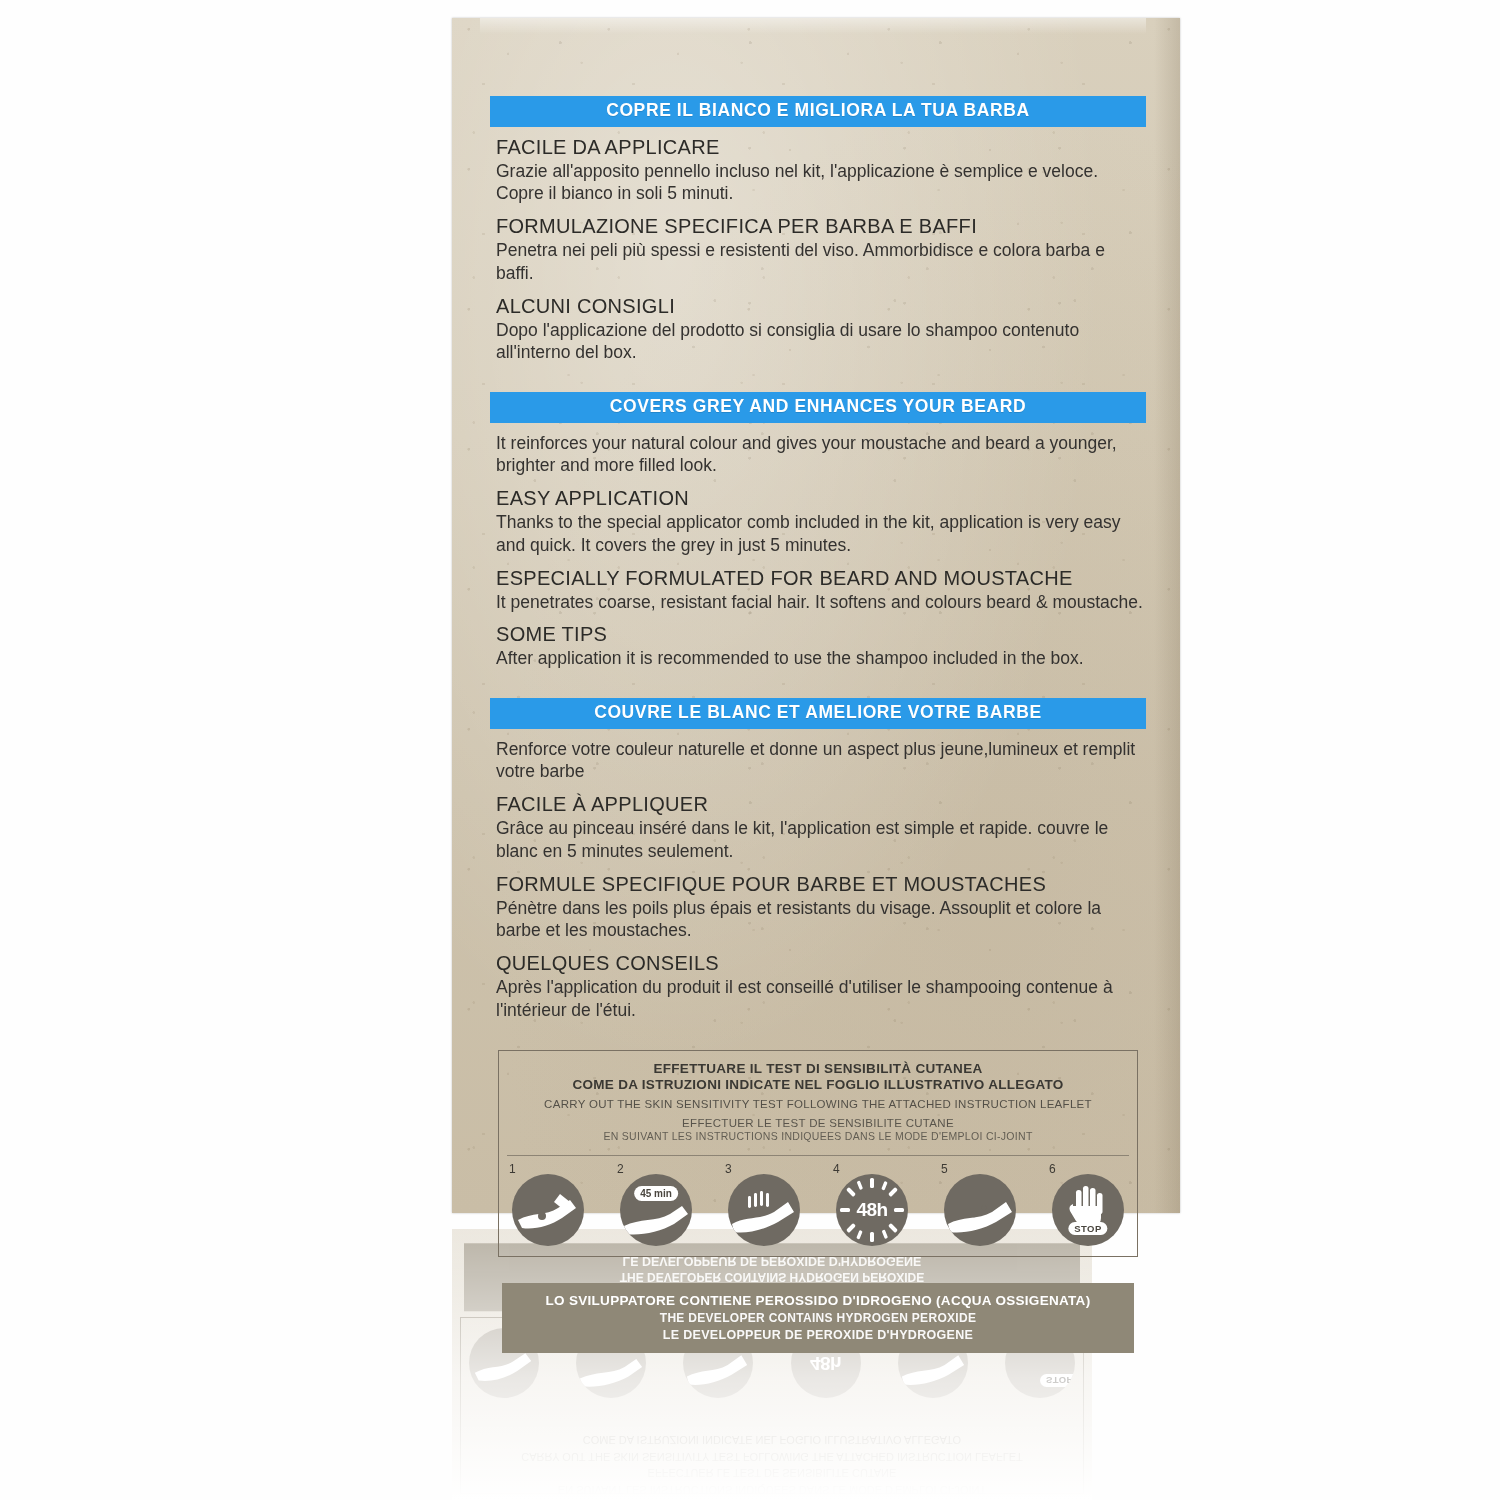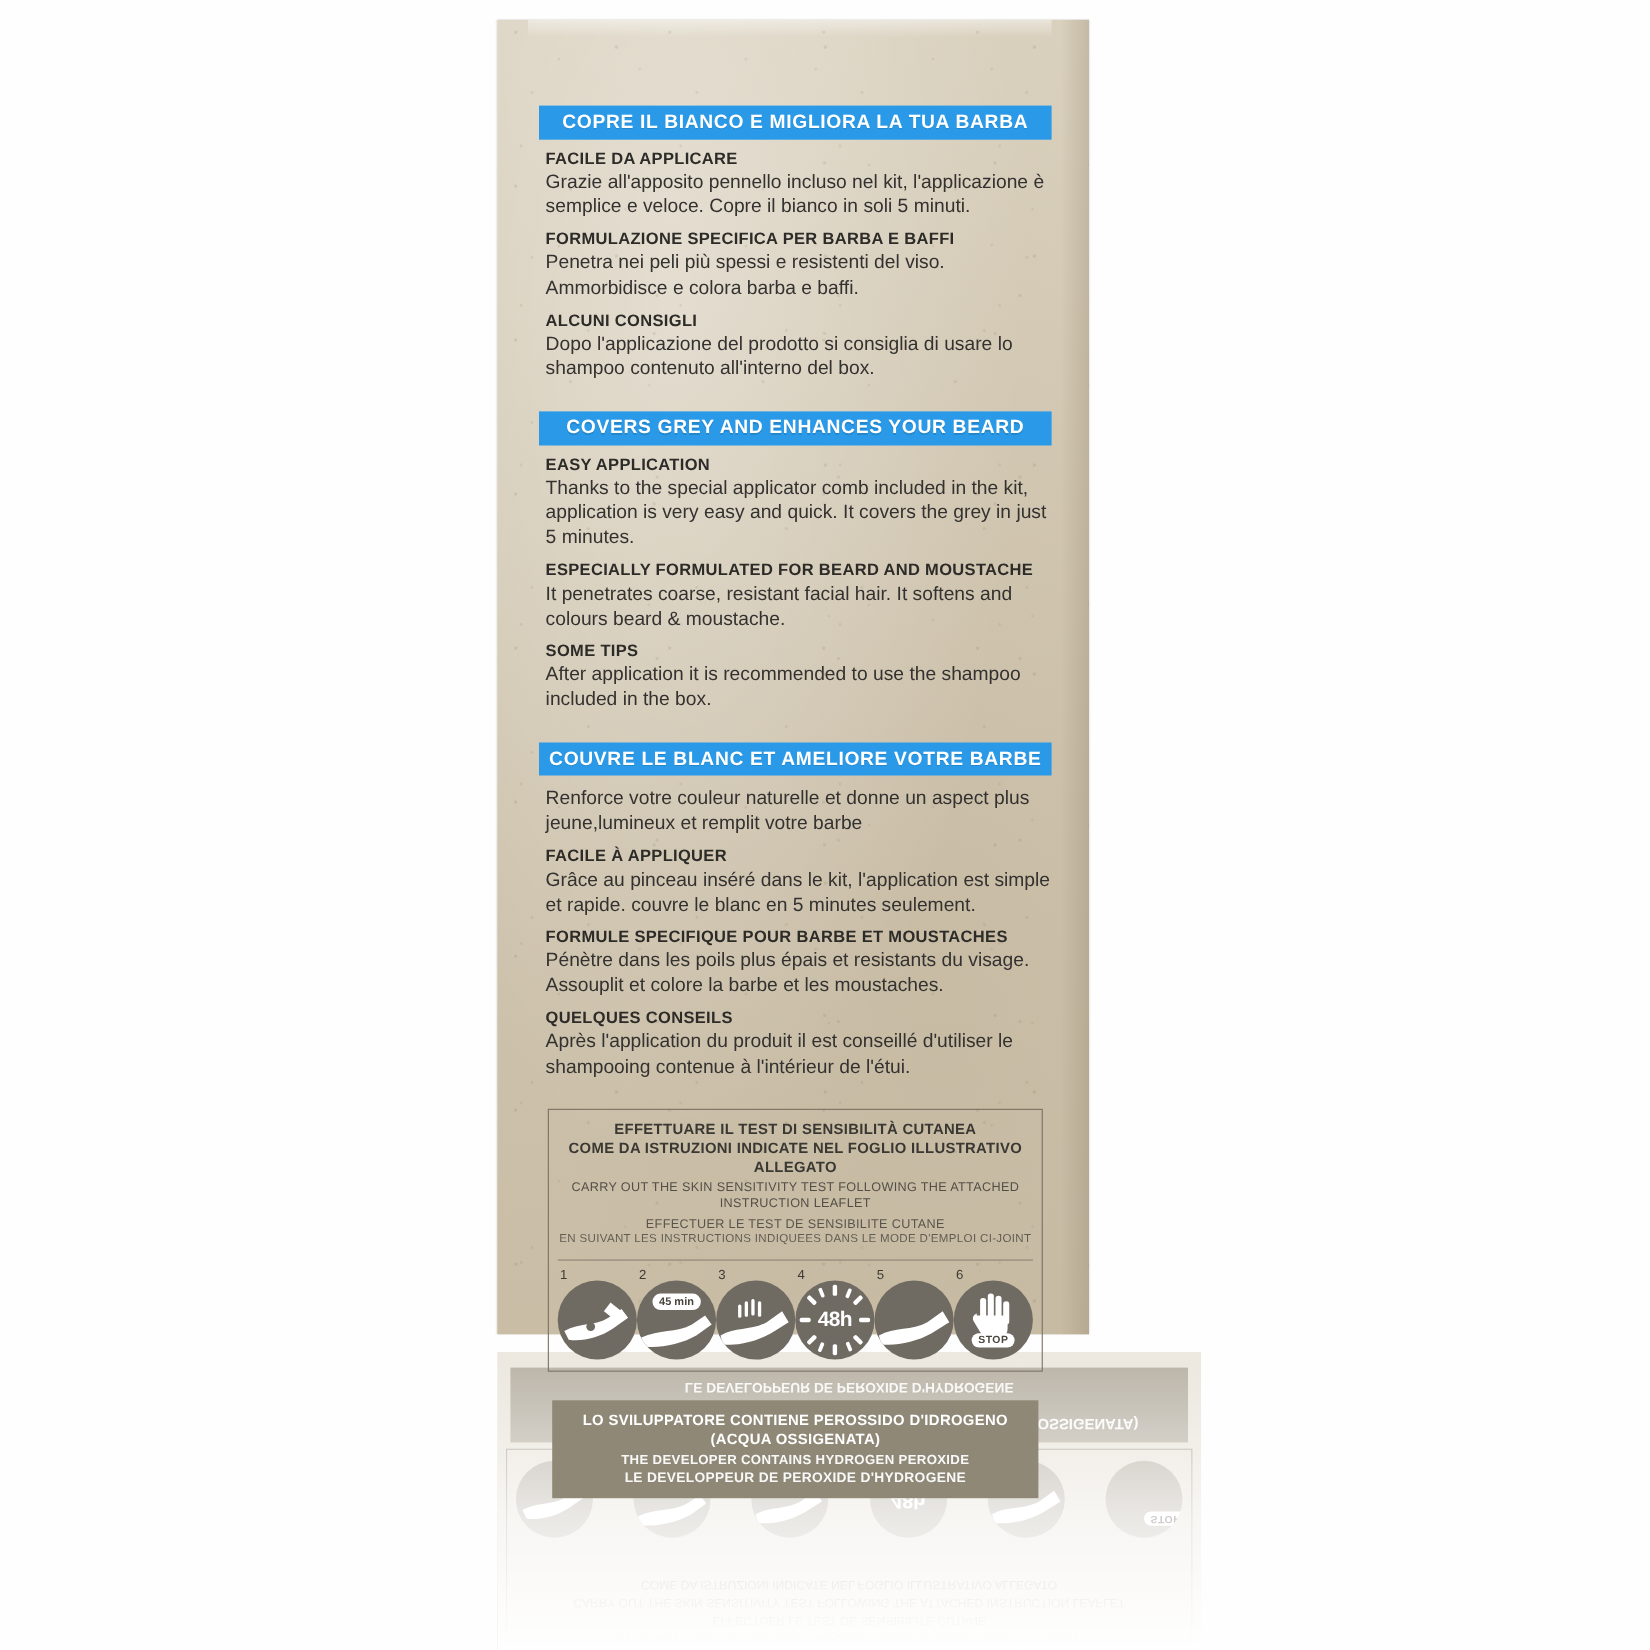--- a/index.html
+++ b/index.html
@@ -19,21 +19,21 @@
   .scene {
     position: absolute;
     inset: 0;
     background: #fefefe;
   }
 
   .box {
     position: absolute;
     left: 452px;
     top: 18px;
-    width: 538px;
+    width: 728px;
     height: 1195px;
     background:
       radial-gradient(ellipse at 30% 20%, rgba(255,255,255,0.35), rgba(255,255,255,0) 60%),
       radial-gradient(ellipse at 75% 75%, rgba(190,175,150,0.30), rgba(255,255,255,0) 65%),
       linear-gradient(180deg, #d9d0bd 0%, #d3c9b4 35%, #cdc2ac 65%, #c9bda6 100%);
     box-shadow: 0 0 2px rgba(0,0,0,0.25);
   }
   
   .box::before {
     content: "";
@@ -96,25 +96,25 @@
   }
   .section { margin-bottom: 28px; }
 
   .body-text {
     font-size: 17.5px;
     line-height: 1.3;
     margin: 0 0 10px 6px;
     color: #343230;
   }
   .sub-head {
-    font-size: 15px;
+    font-size: 20px;
     letter-spacing: .3px;
     margin: 0 0 1px 6px;
     color: #2c2b28;
-    font-weight: 700;
+    font-weight: 400;
   }
 
   
   .test-panel {
     margin: 20px 8px 0 8px;
     border: 1px solid #7a7163;
     padding: 10px 8px 10px;
   }
   .test-line {
     text-align: center;
@@ -290,20 +290,21 @@
 
         <div class="sub-head">FORMULAZIONE SPECIFICA PER BARBA E BAFFI</div>
         <p class="body-text">Penetra nei peli più spessi e resistenti del viso. Ammorbidisce e colora barba e baffi.</p>
 
         <div class="sub-head">ALCUNI CONSIGLI</div>
         <p class="body-text">Dopo l'applicazione del prodotto si consiglia di usare lo shampoo contenuto all'interno del box.</p>
       </div>
 
       <div class="section">
         <div class="banner">COVERS GREY AND ENHANCES YOUR BEARD</div>
+        <p class="body-text">It reinforces your natural colour and gives your moustache and beard a younger, brighter and more filled look.</p>
 
         <div class="sub-head">EASY APPLICATION</div>
         <p class="body-text">Thanks to the special applicator comb included in the kit, application is very easy and quick. It covers the grey in just 5 minutes.</p>
 
         <div class="sub-head">ESPECIALLY FORMULATED FOR BEARD AND MOUSTACHE</div>
         <p class="body-text">It penetrates coarse, resistant facial hair. It softens and colours beard &amp; moustache.</p>
 
         <div class="sub-head">SOME TIPS</div>
         <p class="body-text">After application it is recommended to use the shampoo included in the box.</p>
       </div>

